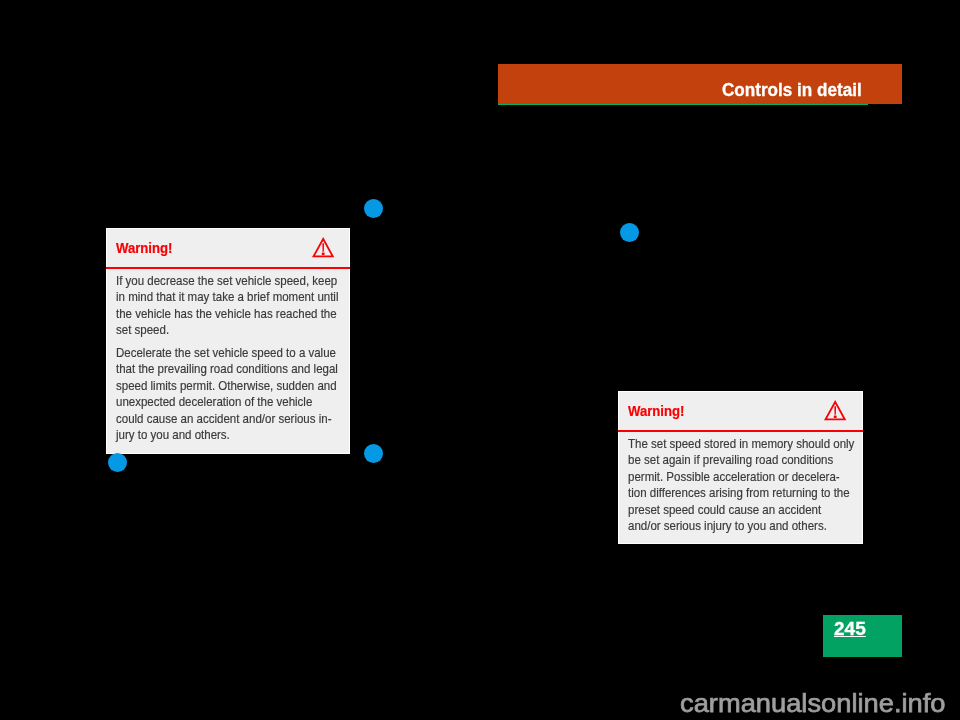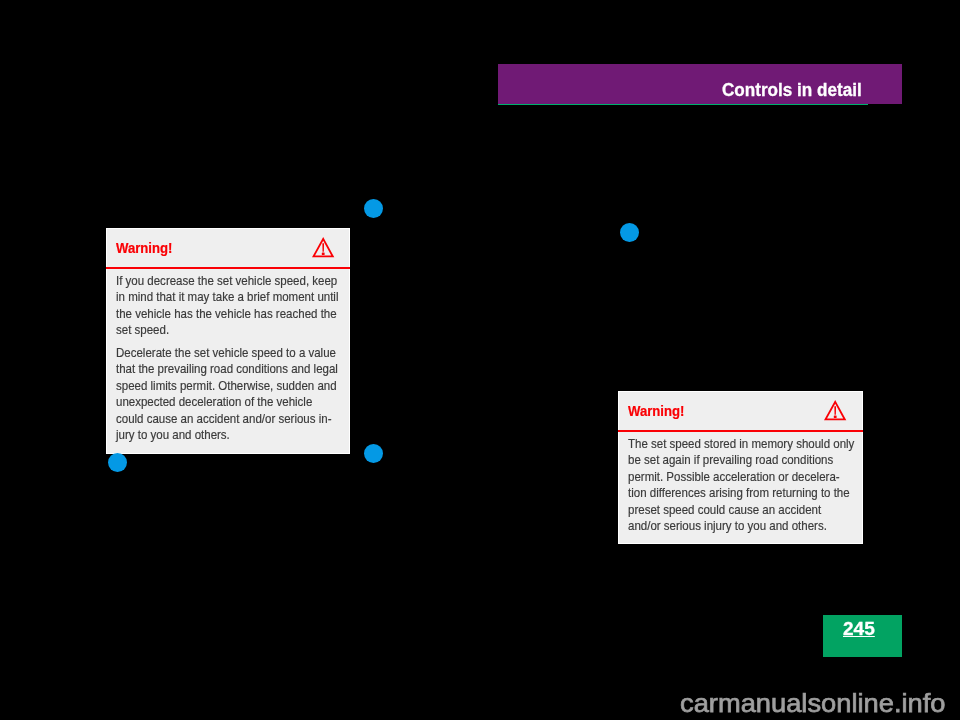--- a/index.html
+++ b/index.html
@@ -13,21 +13,21 @@
     position: relative;
     font-family: "Liberation Sans", sans-serif;
   }
   .page { position: absolute; left:0; top:0; width:960px; height:720px; }
 
   
   .section-header {
     position: absolute;
     left: 498px; top: 63.5px;
     width: 403.5px; height: 40.3px;
-    background: #701a75;
+    background: #c2410c;
     box-sizing: border-box;
     padding-left: 25px;
   }
   .section-header-rule {
     position: absolute;
     left: 498px; top: 103.8px;
     width: 369.8px; height: 1.2px;
     background: #00b16d;
   }
   .section-header-title {
@@ -111,21 +111,21 @@
 
   
   .page-number {
     position: absolute;
     left: 823px; top: 614.8px;
     width: 79px; height: 42.1px;
     background: #02a362;
   }
   .page-number span {
     position: absolute;
-    left: 20px; top: 5.4px;
+    left: 11px; top: 5.4px;
     color: #ffffff;
     font-size: 18.7px;
     font-weight: bold;
     line-height: 1;
     transform: scaleX(1.02) translateZ(0);
     transform-origin: left top;
     text-decoration: underline;
     -webkit-text-stroke: 0.3px #ffffff;
   }
 

